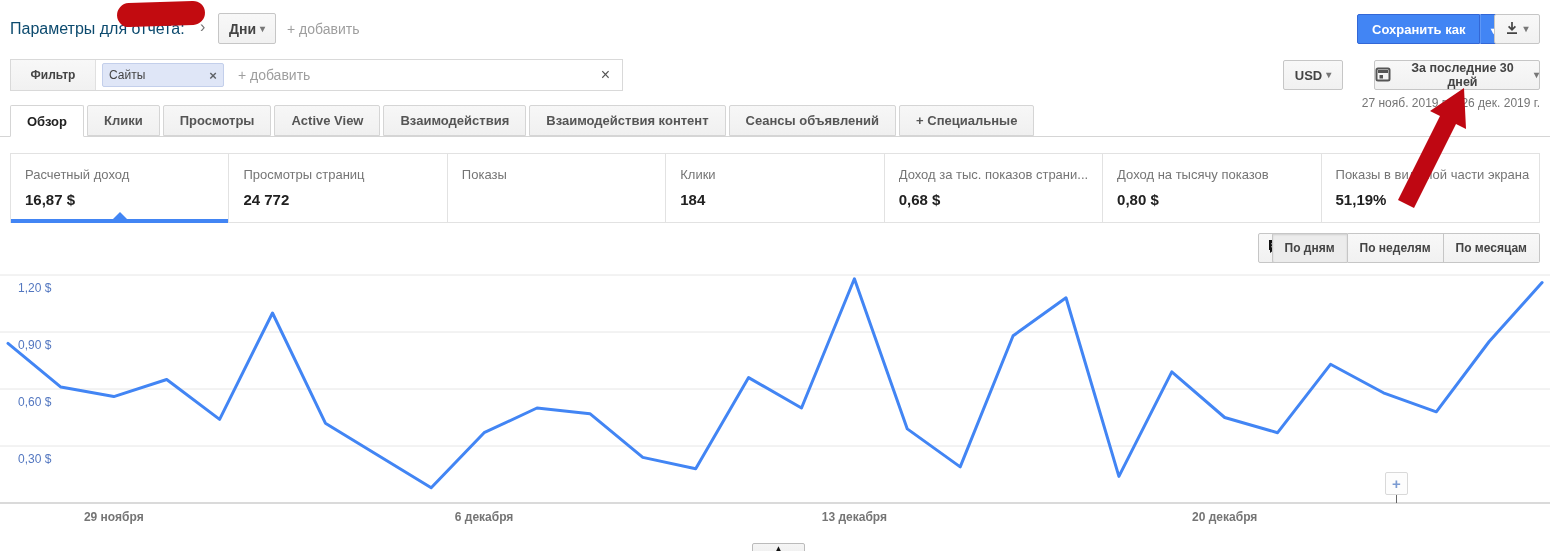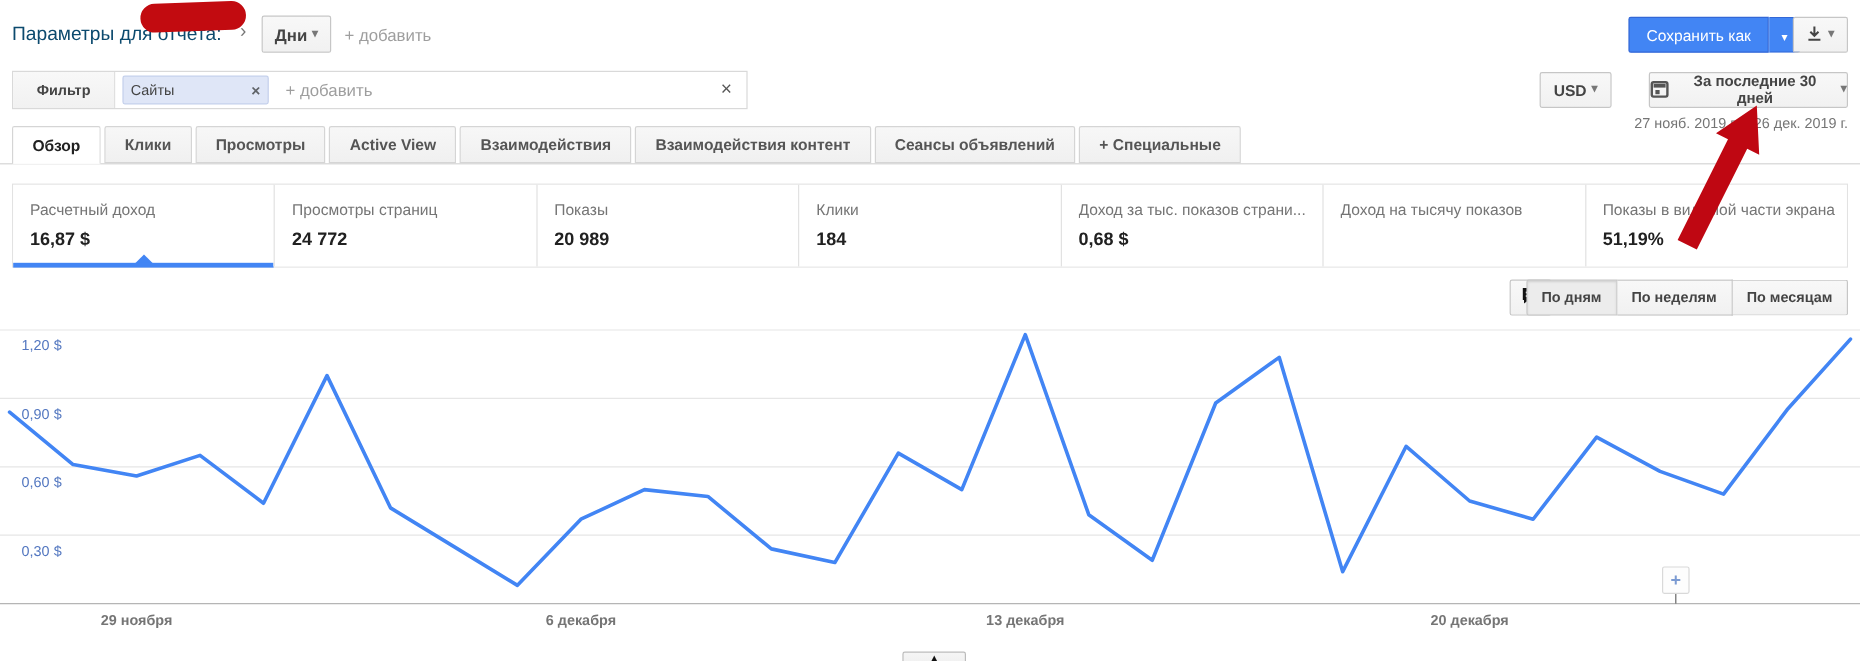--- a/index.html
+++ b/index.html
@@ -16,21 +16,21 @@
     background: linear-gradient(#f8f8f8, #f1f1f1); border: 1px solid #c6c6c6; border-radius: 2px;
     color: #444; font-size: 13px; font-weight: bold; cursor: pointer;
     font-family: "Liberation Sans", sans-serif;
   }
   .dim-btn { position: absolute; left: 218px; top: 13px; height: 31px; padding: 0 10px; font-size: 14px; }
   .caret { font-size: 10px; color: #777; line-height: 1; }
   .add-link { position: absolute; left: 287px; top: 21px; font-size: 14px; color: #9e9e9e; cursor: pointer; }
 
   .save-group { position: absolute; left: 1357px; top: 14px; height: 30px; display: flex; }
   .blue-btn {
-    background: #4285f4; border: 1px solid #3367d6; color: #fff; font-weight: normal;
+    background: #4285f4; border: 1px solid #3367d6; color: #fff; font-weight: bold;
     font-size: 13px; cursor: pointer; font-family: "Liberation Sans", sans-serif;
   }
   .blue-btn.main { border-radius: 2px 0 0 2px; padding: 0 14px; }
   .blue-btn.caret-seg { border-radius: 0 2px 2px 0; width: 26px; border-left: 1px solid #5e97f6; }
   .blue-btn .caret { color: #fff; }
   .dl-btn { position: absolute; left: 1494px; top: 14px; height: 30px; width: 46px; padding: 0 6px; }
 
   
   .filter-bar { position: absolute; left: 10px; top: 59px; width: 613px; height: 32px;
     border: 1px solid #d9d9d9; background: #fff; display: flex; align-items: center; }
@@ -171,32 +171,32 @@
       <div class="card-value">16,87 $</div>
       <div class="notch"></div>
       <div class="under"></div>
     </div>
     <div class="card">
       <div class="card-label">Просмотры страниц</div>
       <div class="card-value">24 772</div>
     </div>
     <div class="card">
       <div class="card-label">Показы</div>
-      <div class="card-value">20 989</div>
     </div>
     <div class="card">
       <div class="card-label">Клики</div>
       <div class="card-value">184</div>
     </div>
     <div class="card">
       <div class="card-label">Доход за тыс. показов страни...</div>
       <div class="card-value">0,68 $</div>
     </div>
     <div class="card">
       <div class="card-label">Доход на тысячу показов</div>
+      <div class="card-value">0,80 $</div>
     </div>
     <div class="card">
       <div class="card-label">Показы в видимой части экрана</div>
       <div class="card-value">51,19%</div>
     </div>
   </div>
 
   <button class="btn comment-btn">
     <span>
       <svg width="16" height="15" viewBox="0 0 16 15">

